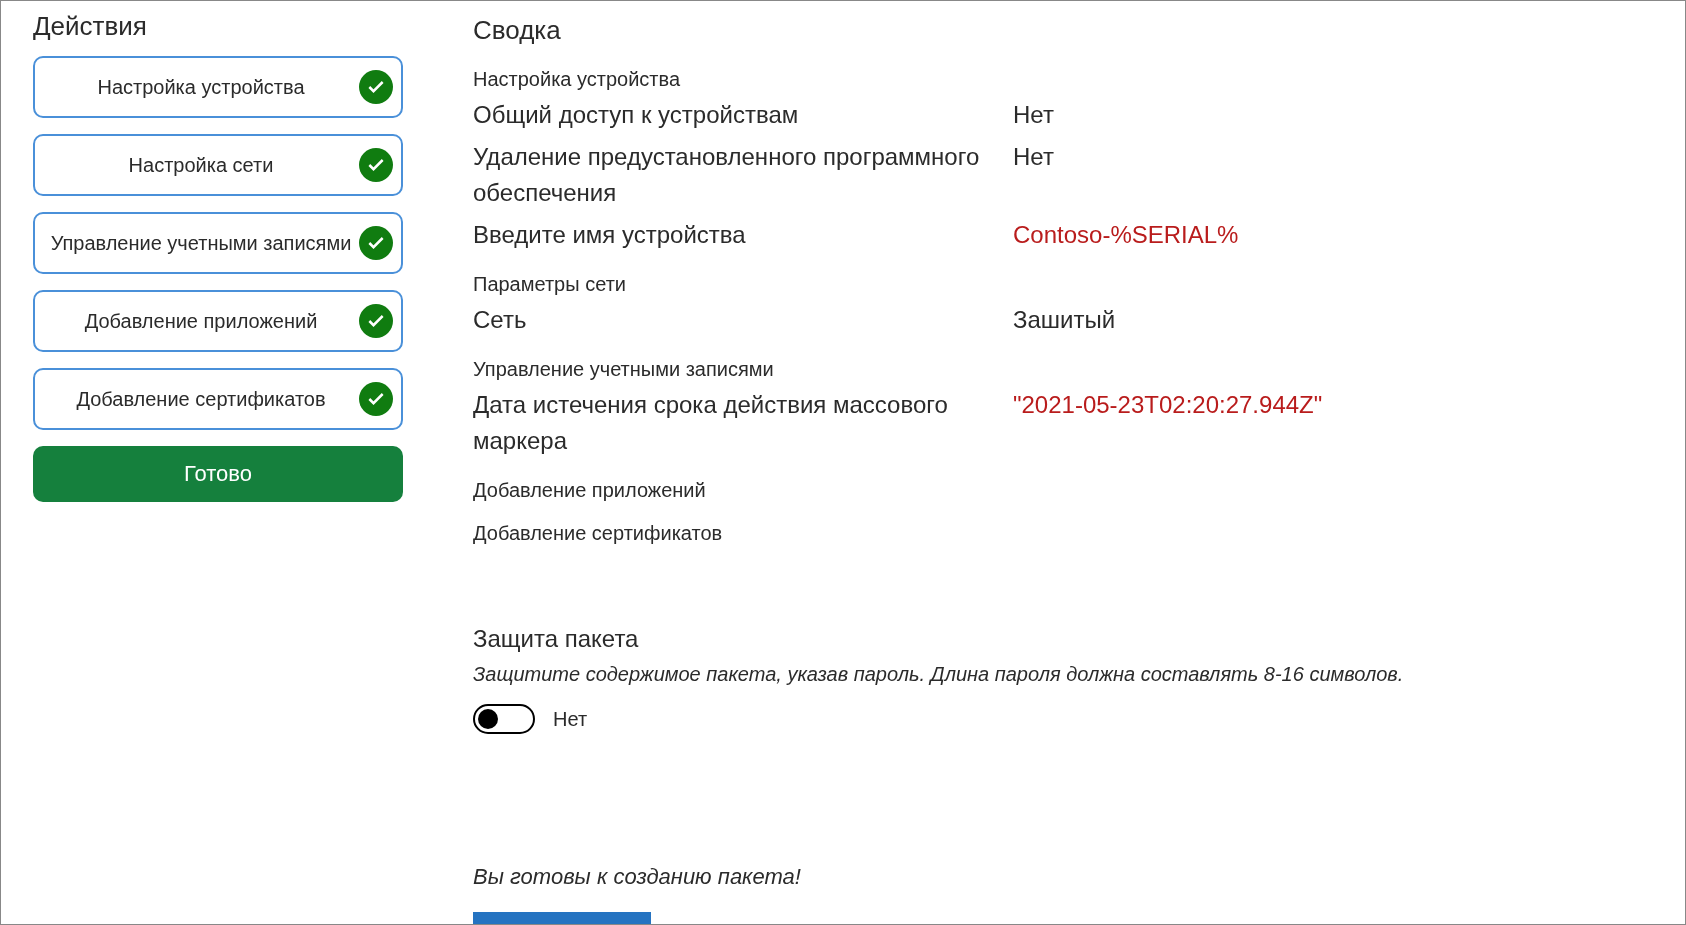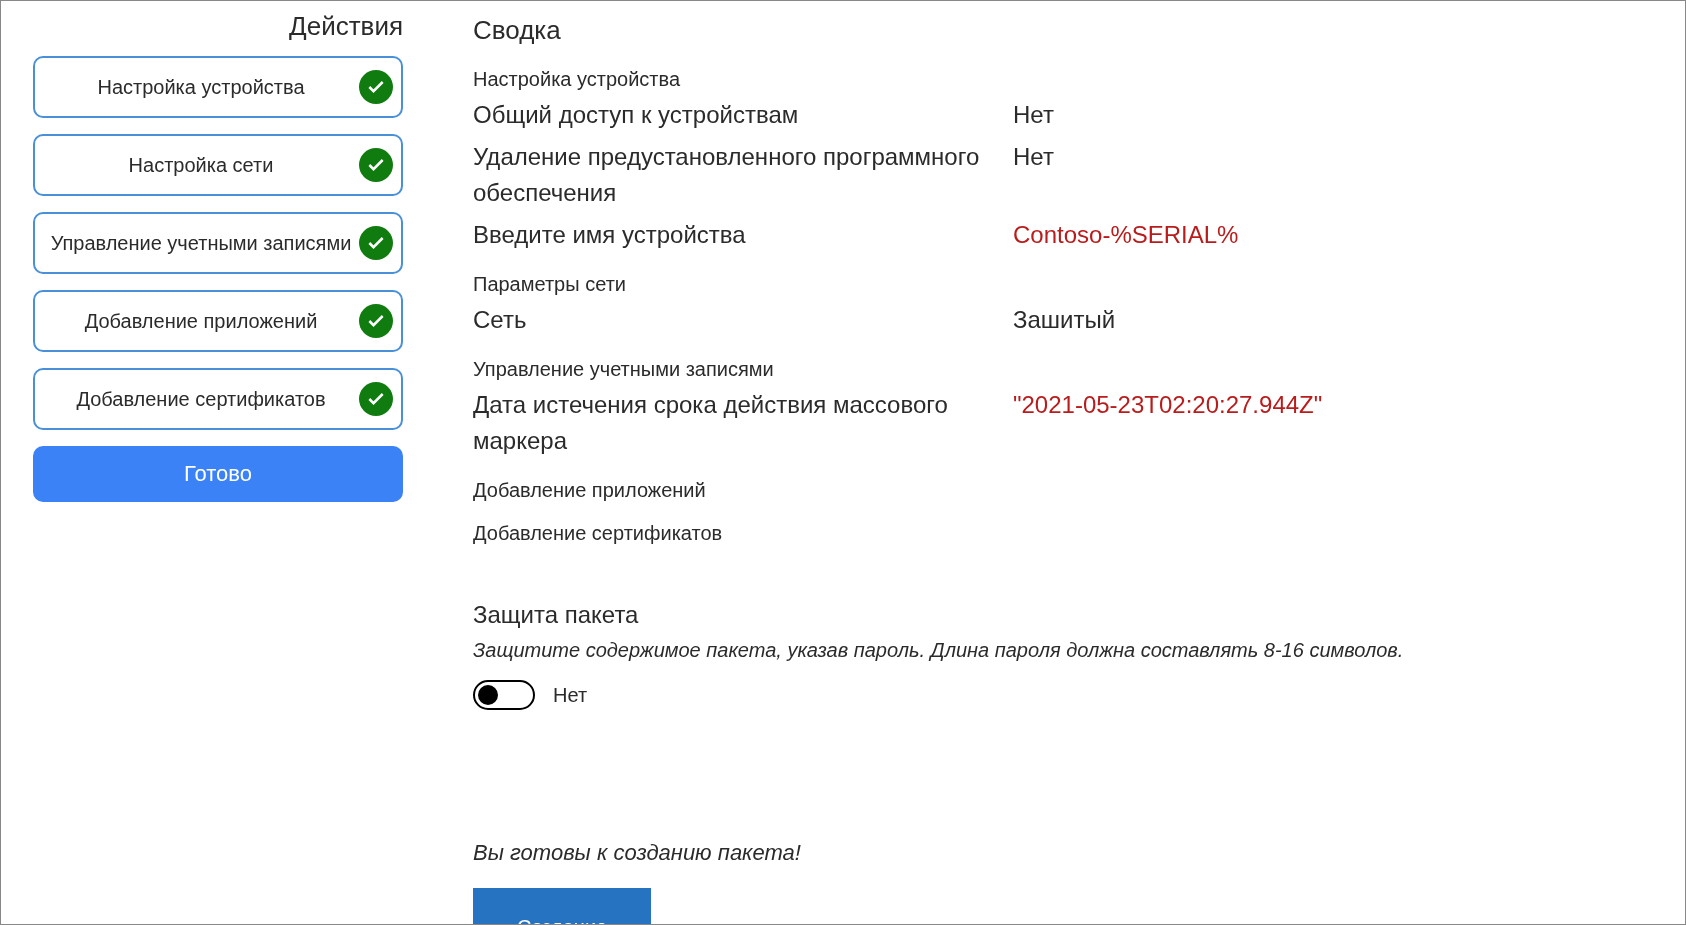--- a/index.html
+++ b/index.html
@@ -12,21 +12,20 @@
     height: 925px;
     padding: 10px 32px 20px 32px;
     display: flex;
     gap: 70px;
   }
   .sidebar { width: 370px; flex-shrink: 0; }
   .sidebar h1 {
     font-size: 26px;
     font-weight: 400;
     margin-bottom: 14px;
-    text-align: right;
   }
   .step-btn {
     position: relative;
     width: 100%;
     height: 62px;
     border: 2px solid #4a90d9;
     background: #fff;
     border-radius: 10px;
     margin-bottom: 16px;
     display: flex;
@@ -47,21 +46,21 @@
     background: #107c10;
     display: flex;
     align-items: center;
     justify-content: center;
   }
   .step-btn .check svg { width: 20px; height: 20px; }
   .ready-btn {
     width: 100%;
     height: 56px;
     border: none;
-    background: #3b82f6;
+    background: #15803d;
     color: #fff;
     font-size: 22px;
     border-radius: 10px;
     cursor: pointer;
   }
   .main { flex: 1; padding-top: 4px; }
   .main h1 {
     font-size: 26px;
     font-weight: 400;
     margin-bottom: 22px;
@@ -76,21 +75,21 @@
     font-size: 24px;
     margin-bottom: 6px;
     line-height: 1.5;
   }
   .row .label { width: 540px; flex-shrink: 0; }
   .row .value { color: #2b2b2b; }
   .row .value.link { color: #b91c1c; }
   .protect-h {
     font-size: 24px;
     font-weight: 400;
-    margin-top: 56px;
+    margin-top: 80px;
     margin-bottom: 10px;
   }
   .protect-desc { font-size: 20px; margin-bottom: 18px; font-style: italic; }
   .toggle-row { display: flex; align-items: center; gap: 18px; }
   .toggle {
     width: 62px; height: 30px;
     border: 2px solid #000;
     border-radius: 30px;
     background: #fff;
     position: relative;

